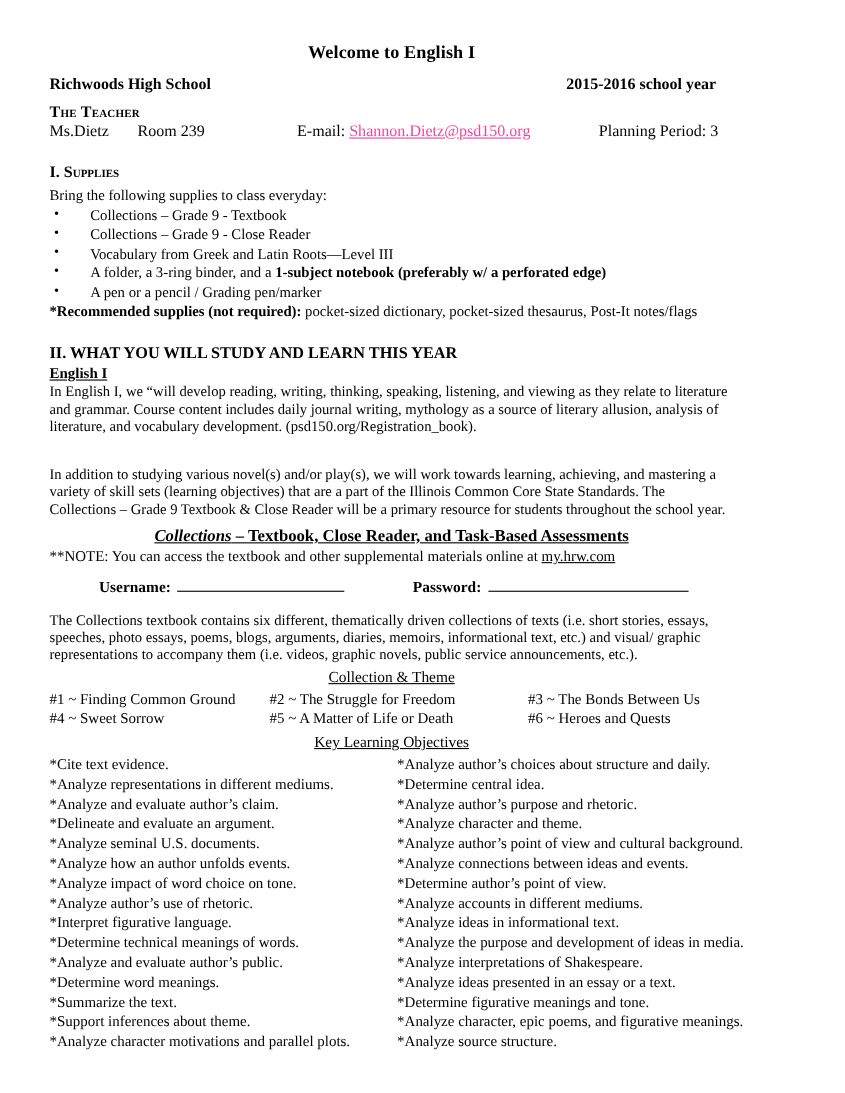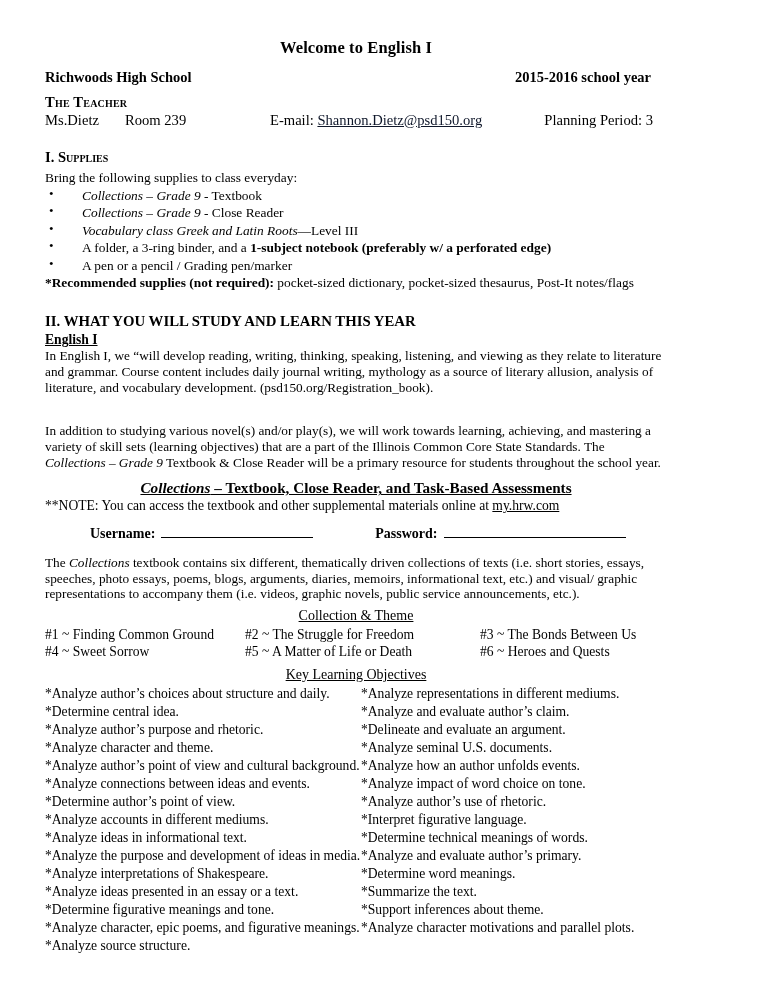--- a/index.html
+++ b/index.html
@@ -55,21 +55,21 @@
     display: flex;
     align-items: baseline;
     font-size: 14.6px;
     margin-bottom: 2px;
   }
   .teacher-row .name { width: 80px; }
   .teacher-row .room { width: 145px; }
   .teacher-row .email-wrap { flex: 1; }
   .teacher-row .planning { margin-left: auto; padding-right: 14px; }
   .email-link {
-    color: #0f172a;
+    color: #ec4899;
     text-decoration: underline;
   }
 
   
   .section-head {
     font-variant: small-caps;
     font-weight: bold;
     font-size: 14.6px;
     margin-top: 20px;
     margin-bottom: 4px;
@@ -93,21 +93,21 @@
     font-size: 13.4px;
     line-height: 1.30;
   }
   ul.supplies li::before {
     content: "\2022";
     position: absolute;
     left: 4px;
     top: -1px;
     font-size: 13px;
   }
-  .ital { font-style: italic; }
+  .ital { }
   .bold { font-weight: bold; }
 
   .rec-line {
     font-size: 13.4px;
     margin-top: 1px;
   }
 
   .sub-underline {
     font-weight: bold;
     text-decoration: underline;
@@ -200,21 +200,21 @@
     <span class="email-wrap"><span>E-mail:</span>&nbsp;<a class="email-link" href="#">Shannon.Dietz@psd150.org</a></span>
     <span class="planning">Planning Period: 3</span>
   </div>
 
   <div class="section-head">I. Supplies</div>
   <div class="lead-line">Bring the following supplies to class everyday:</div>
 
   <ul class="supplies">
     <li><span class="ital">Collections – Grade 9</span><span> - Textbook</span></li>
     <li><span class="ital">Collections – Grade 9</span><span> - Close Reader</span></li>
-    <li><span class="ital">Vocabulary class Greek and Latin Roots</span><span>—Level III</span></li>
+    <li><span class="ital">Vocabulary from Greek and Latin Roots</span><span>—Level III</span></li>
     <li><span>A folder, a 3-ring binder, and a </span><span class="bold">1-subject notebook (preferably w/ a perforated edge)</span></li>
     <li><span>A pen or a pencil / Grading pen/marker</span></li>
   </ul>
 
   <div class="rec-line"><span class="bold">*Recommended supplies (not required):</span><span> pocket-sized dictionary, pocket-sized thesaurus, Post-It notes/flags</span></div>
 
   <div class="section-head-plain">II. WHAT YOU WILL STUDY AND LEARN THIS YEAR</div>
   <div class="sub-underline">English I</div>
 
   <p class="body-par">In English I, we “will develop reading, writing, thinking, speaking, listening, and viewing as they relate to literature and grammar. Course content includes daily journal writing, mythology as a source of literary allusion, analysis of literature, and vocabulary development.   (psd150.org/Registration_book).</p>
@@ -242,40 +242,41 @@
     <span class="cell">#2 ~ The Struggle for Freedom</span>
     <span class="cell">#3 ~ The Bonds Between Us</span>
     <span class="cell">#4 ~ Sweet Sorrow</span>
     <span class="cell">#5 ~ A Matter of Life or Death</span>
     <span class="cell">#6 ~ Heroes and Quests</span>
   </div>
 
   <div class="mini-head">Key Learning Objectives</div>
 
   <div class="objectives">
+    <span class="cell">*Cite text evidence.</span>
     <span class="cell">*Analyze author’s choices about structure and daily.</span>
     <span class="cell">*Analyze representations in different mediums.</span>
     <span class="cell">*Determine central idea.</span>
     <span class="cell">*Analyze and evaluate author’s claim.</span>
     <span class="cell">*Analyze author’s purpose and rhetoric.</span>
     <span class="cell">*Delineate and evaluate an argument.</span>
     <span class="cell">*Analyze character and theme.</span>
     <span class="cell">*Analyze seminal U.S. documents.</span>
     <span class="cell">*Analyze author’s point of view and cultural background.</span>
     <span class="cell">*Analyze how an author unfolds events.</span>
     <span class="cell">*Analyze connections between ideas and events.</span>
     <span class="cell">*Analyze impact of word choice on tone.</span>
     <span class="cell">*Determine author’s point of view.</span>
     <span class="cell">*Analyze author’s use of rhetoric.</span>
     <span class="cell">*Analyze accounts in different mediums.</span>
     <span class="cell">*Interpret figurative language.</span>
     <span class="cell">*Analyze ideas in informational text.</span>
     <span class="cell">*Determine technical meanings of words.</span>
     <span class="cell">*Analyze the purpose and development of ideas in media.</span>
-    <span class="cell">*Analyze and evaluate author’s primary.</span>
+    <span class="cell">*Analyze and evaluate author’s public.</span>
     <span class="cell">*Analyze interpretations of Shakespeare.</span>
     <span class="cell">*Determine word meanings.</span>
     <span class="cell">*Analyze ideas presented in an essay or a text.</span>
     <span class="cell">*Summarize the text.</span>
     <span class="cell">*Determine figurative meanings and tone.</span>
     <span class="cell">*Support inferences about theme.</span>
     <span class="cell">*Analyze character, epic poems, and figurative meanings.</span>
     <span class="cell">*Analyze character motivations and parallel plots.</span>
     <span class="cell">*Analyze source structure.</span>
   </div>

